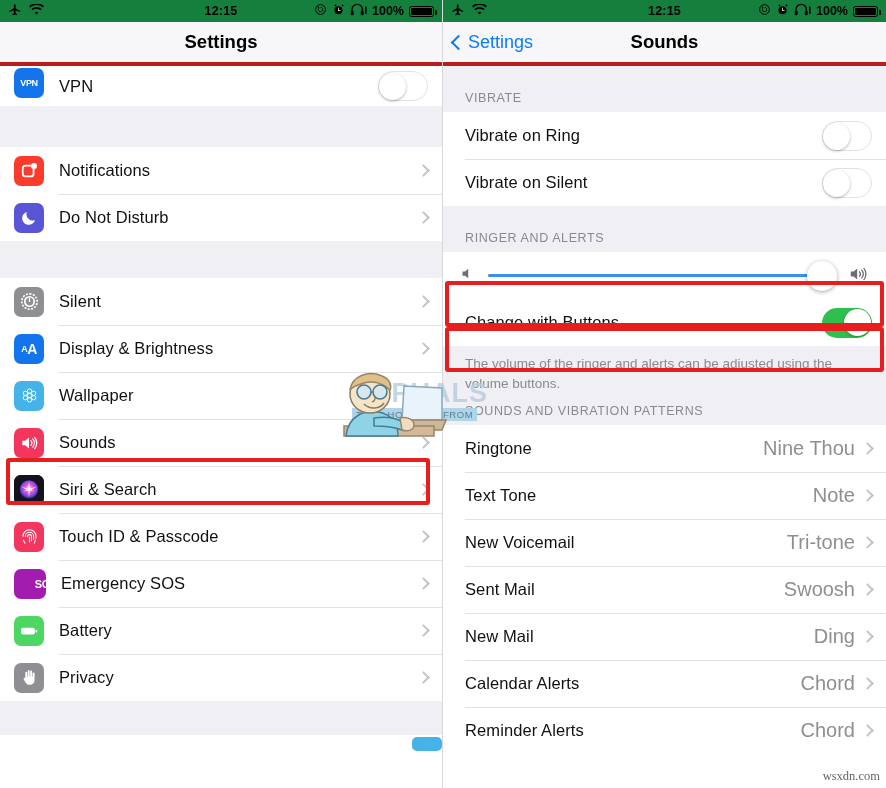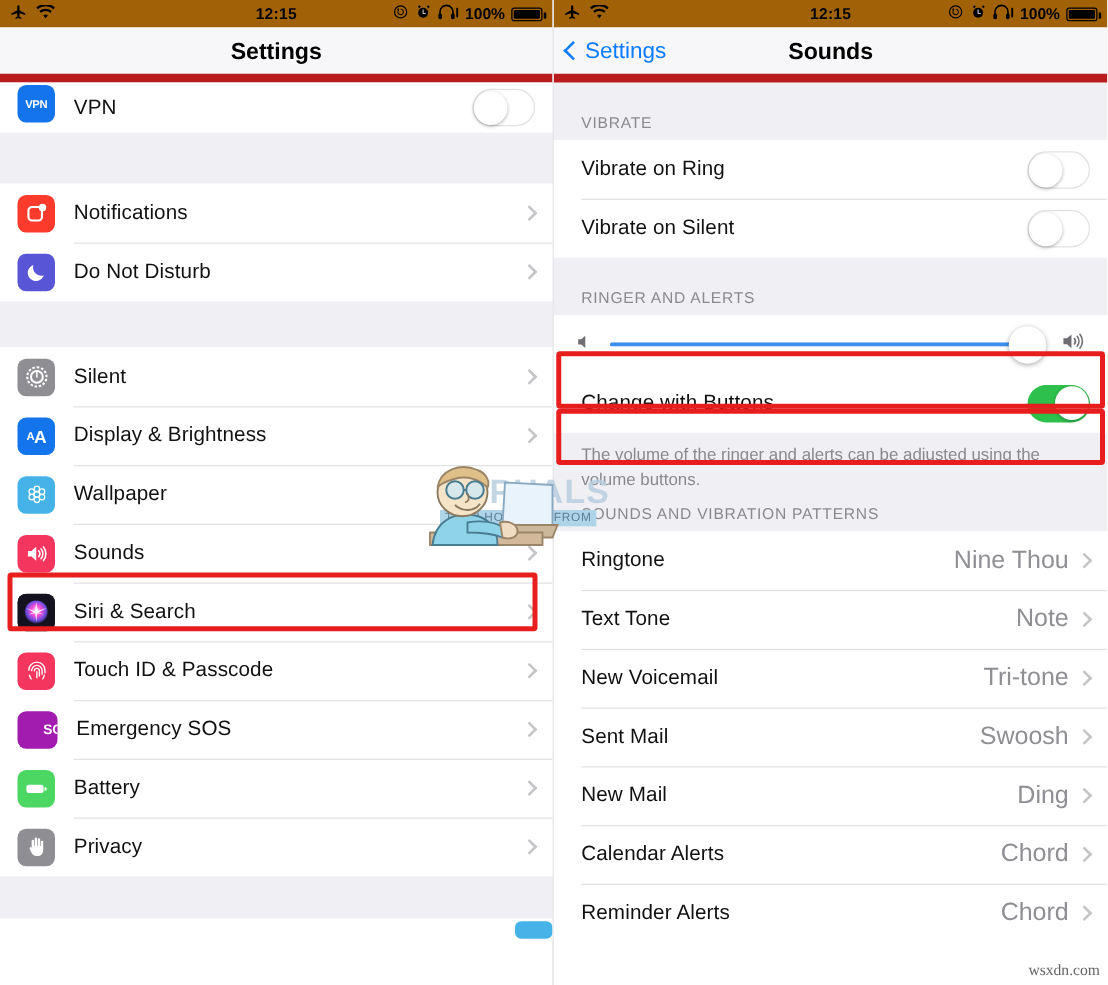--- a/index.html
+++ b/index.html
@@ -9,40 +9,40 @@
     background: #ffffff;
     overflow: hidden;
   }
   #root { position: relative; width: 886px; height: 788px; display: flex; }
 
   .panel { position: relative; width: 443px; height: 788px; overflow: hidden; background:#ffffff; }
   .panel.left  { border-right: 1px solid #d8d8dc; }
 
   
   .statusbar {
-    height: 22px; background:#a16207;
+    height: 22px; background:#15803d;
     display:flex; align-items:center; position:relative;
     padding: 0 8px; font-size: 12px; font-weight: 700; color:#000;
   }
   .sb-left { display:flex; align-items:center; gap:7px; }
   .sb-center { position:absolute; left:0; right:0; text-align:center; font-size:12.5px; font-weight:700; letter-spacing:.2px; }
   .sb-right { margin-left:auto; display:flex; align-items:center; gap:5px; position:relative; z-index:2;}
   .sb-pct { font-size:12.5px; font-weight:700; }
   .batt {
     width:25px; height:11px; border:1.3px solid #000; border-radius:2.5px;
     position:relative; padding:1px;
   }
   .batt::after{ content:""; position:absolute; right:-4px; top:3px; width:2px; height:5px; background:#000; border-radius:0 1px 1px 0;}
   .batt i { display:block; height:100%; background:#000; border-radius:1px; }
 
   
   .navbar {
     height: 44px; background:#f7f7f9;
     display:flex; align-items:center; position:relative;
-    border-bottom:7px solid #b91c1c;
+    border-bottom:4px solid #b91c1c;
   }
   .nav-title { position:absolute; left:0; right:0; text-align:center; font-size:18.5px; font-weight:700; color:#000;}
   .nav-back { display:flex; align-items:center; gap:3px; padding-left:10px; color:#0a7cff; font-size:18px; z-index:2; cursor:pointer;}
   .chev-left { width:11px; height:11px; border-left:2.6px solid #0a7cff; border-bottom:2.6px solid #0a7cff; transform:rotate(45deg); margin-right:1px;}
 
   
   .gap { background:#efeff4; }
   .group { background:#ffffff; }
   .row {
     display:flex; align-items:center; height:47px; background:#fff;

